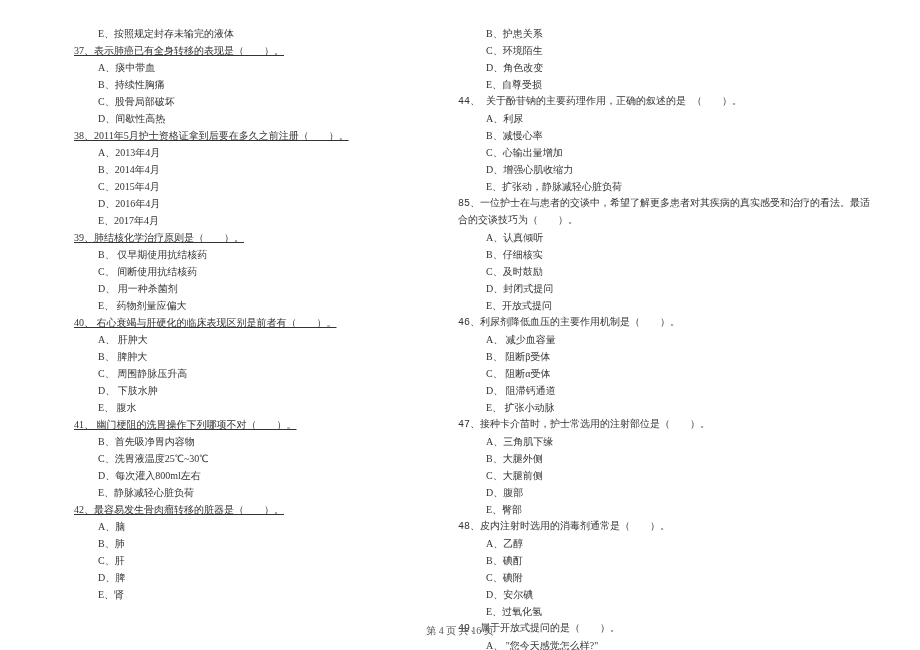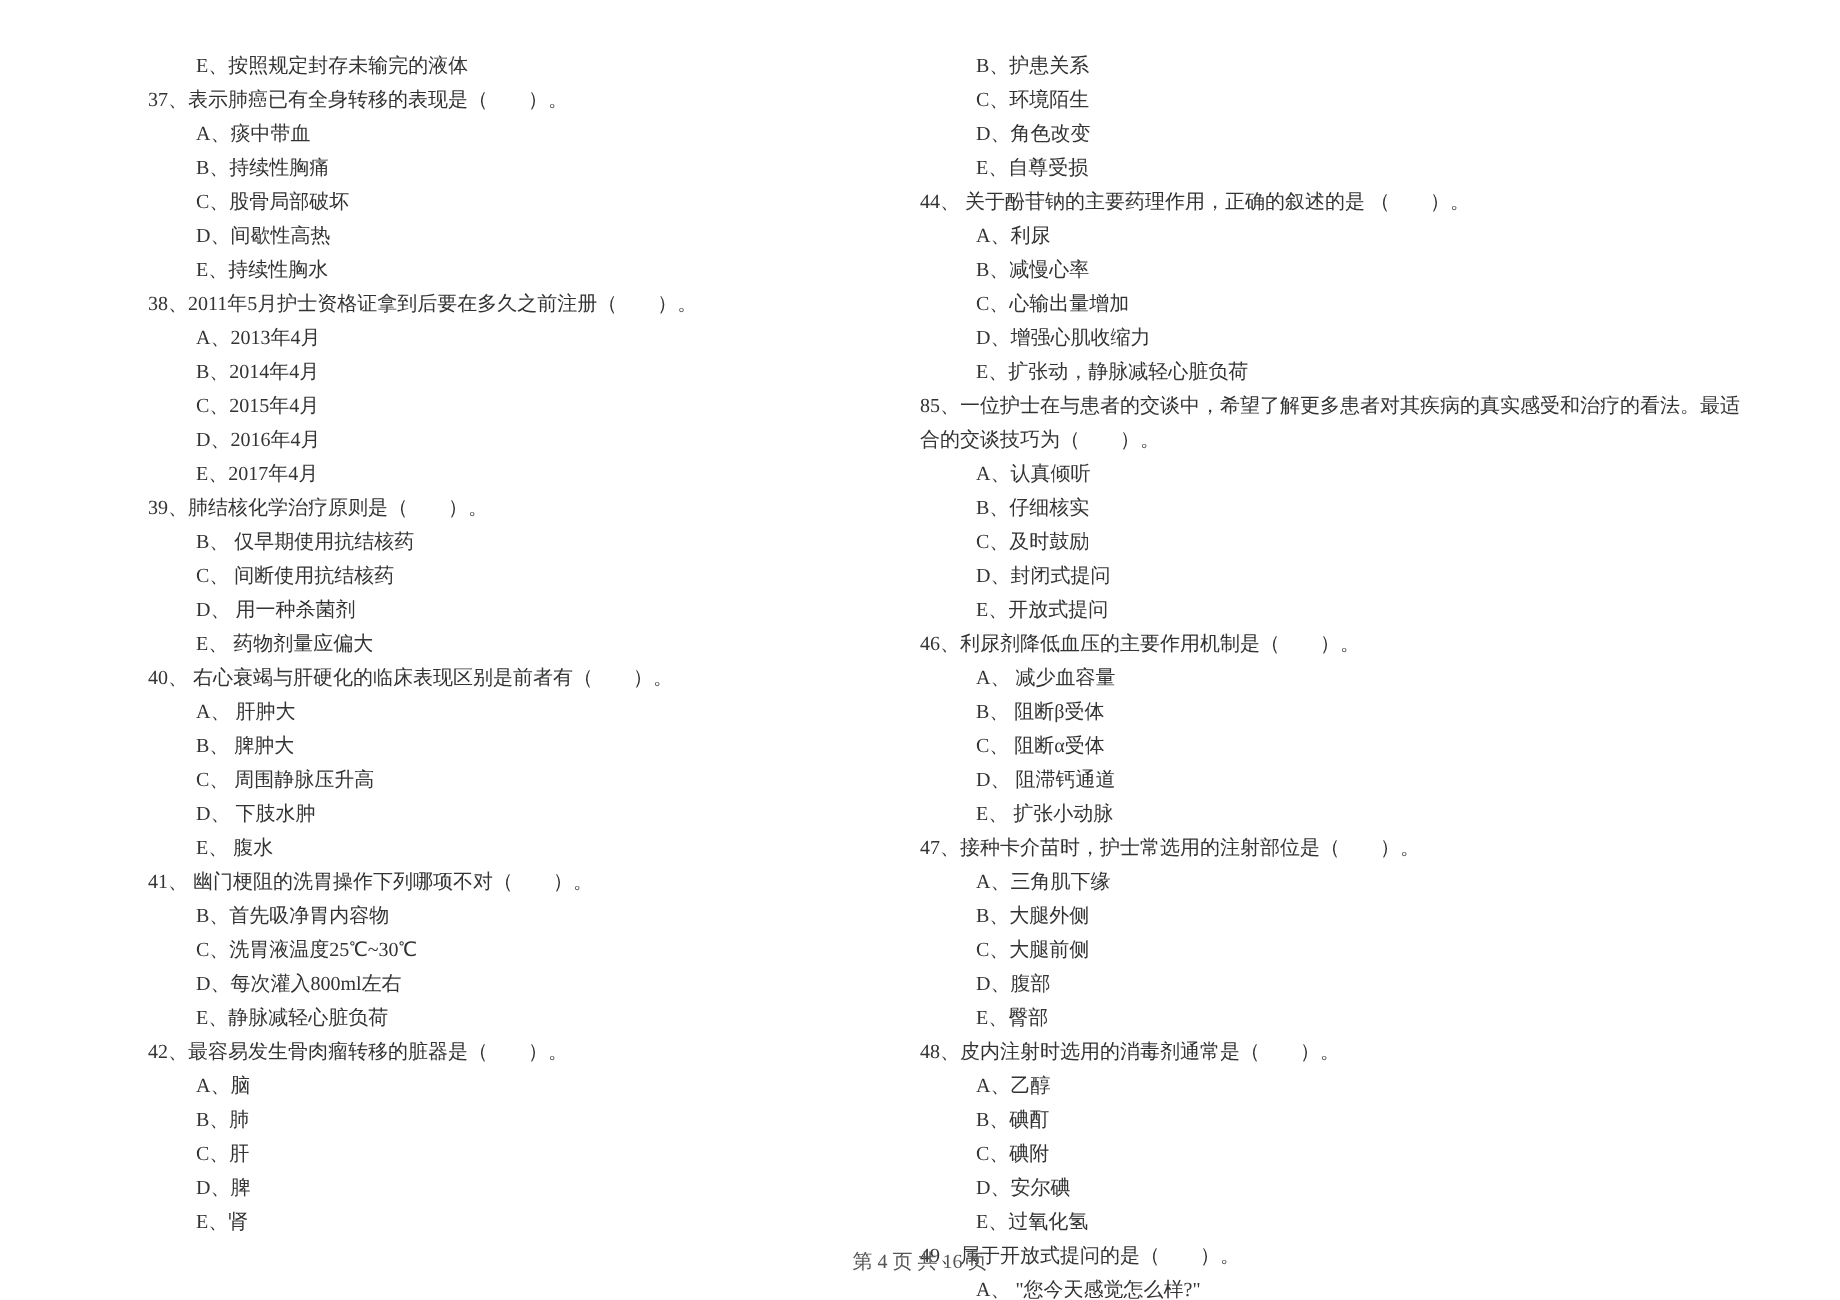--- a/index.html
+++ b/index.html
@@ -29,23 +29,25 @@
     }
     .line {
       line-height: 17px;
       white-space: nowrap;
     }
     .indent-1 {
       padding-left: 48px;
     }
     .indent-q {
       padding-left: 24px;
+      text-decoration: underline;
     }
     .indent-q2 {
       padding-left: 20px;
+      font-family: Liberation Mono, monospace;
     }
     .page-footer {
       position: absolute;
       bottom: 12px;
       left: 0;
       right: 0;
       text-align: center;
       font-size: 10px;
       color: #555;
     }
@@ -54,21 +56,20 @@
 <body>
 
 <div class="page-content">
   <div class="column" id="left-col">
       <div class="line indent-1">E、按照规定封存未输完的液体</div>
       <div class="line indent-q">37、表示肺癌已有全身转移的表现是（　　）。</div>
       <div class="line indent-1">A、痰中带血</div>
       <div class="line indent-1">B、持续性胸痛</div>
       <div class="line indent-1">C、股骨局部破坏</div>
       <div class="line indent-1">D、间歇性高热</div>
-      <div class="line indent-1">E、持续性胸水</div>
       <div class="line indent-q">38、2011年5月护士资格证拿到后要在多久之前注册（　　）。</div>
       <div class="line indent-1">A、2013年4月</div>
       <div class="line indent-1">B、2014年4月</div>
       <div class="line indent-1">C、2015年4月</div>
       <div class="line indent-1">D、2016年4月</div>
       <div class="line indent-1">E、2017年4月</div>
       <div class="line indent-q">39、肺结核化学治疗原则是（　　）。</div>
       <div class="line indent-1">B、 仅早期使用抗结核药</div>
       <div class="line indent-1">C、 间断使用抗结核药</div>
       <div class="line indent-1">D、 用一种杀菌剂</div>

